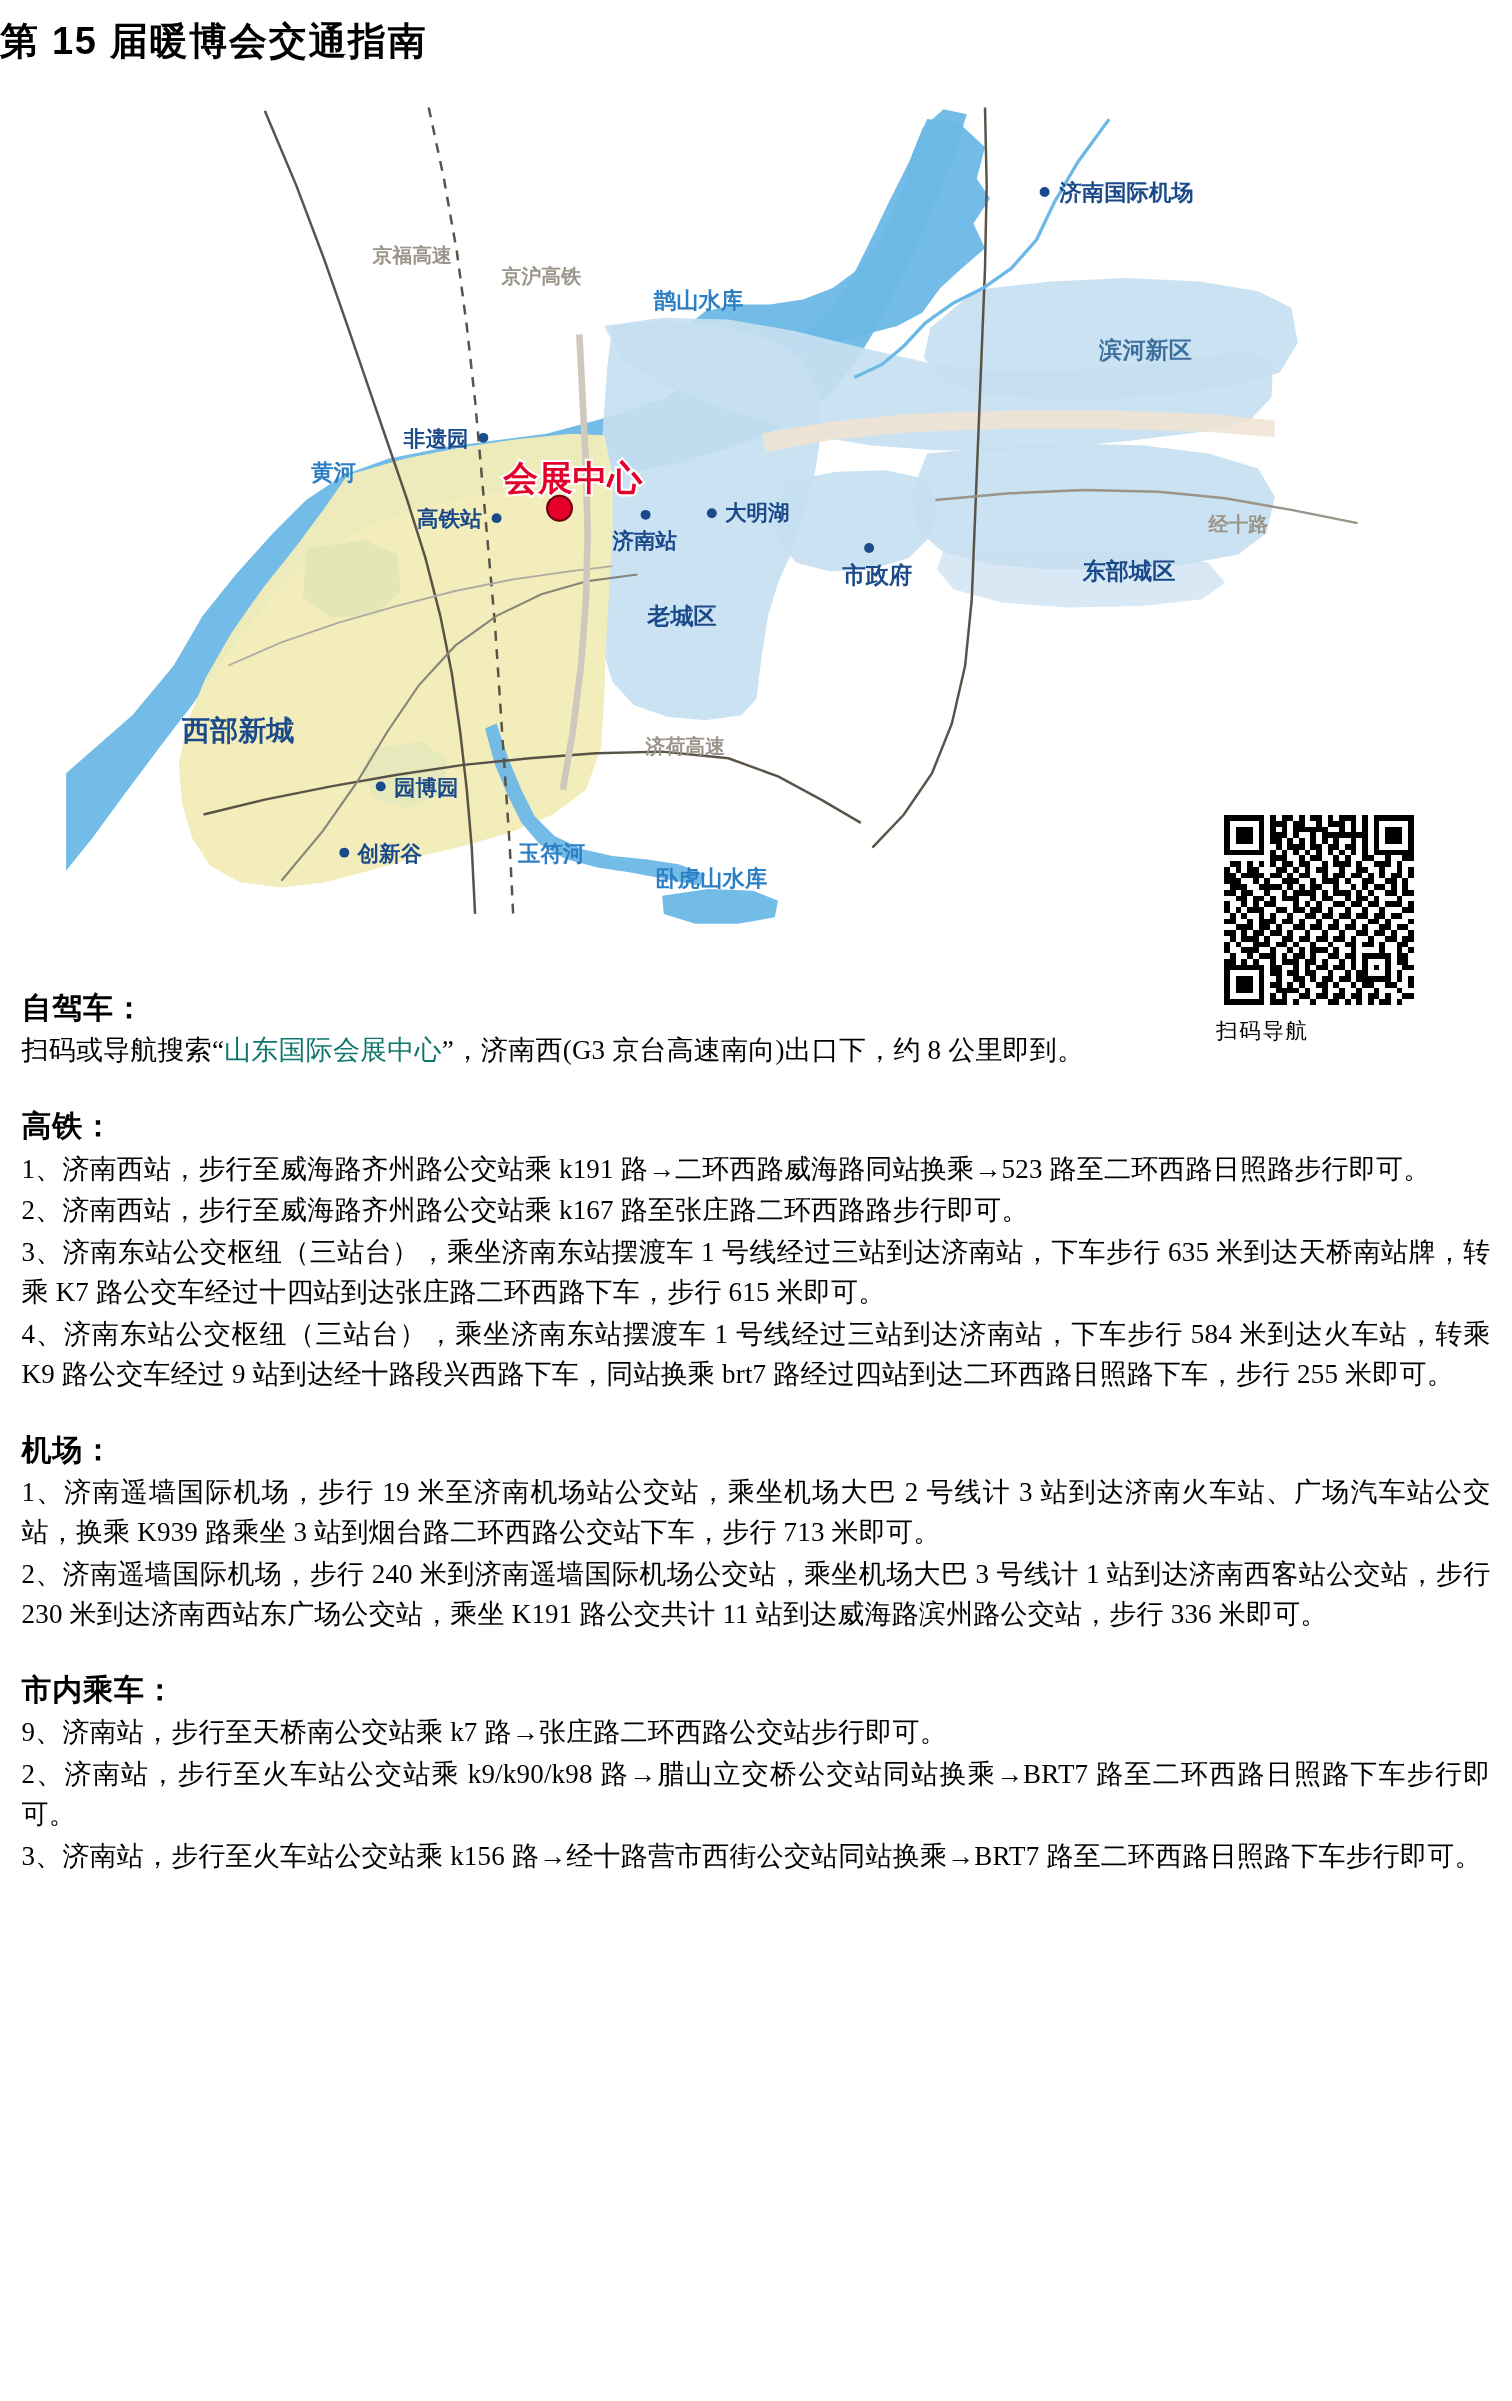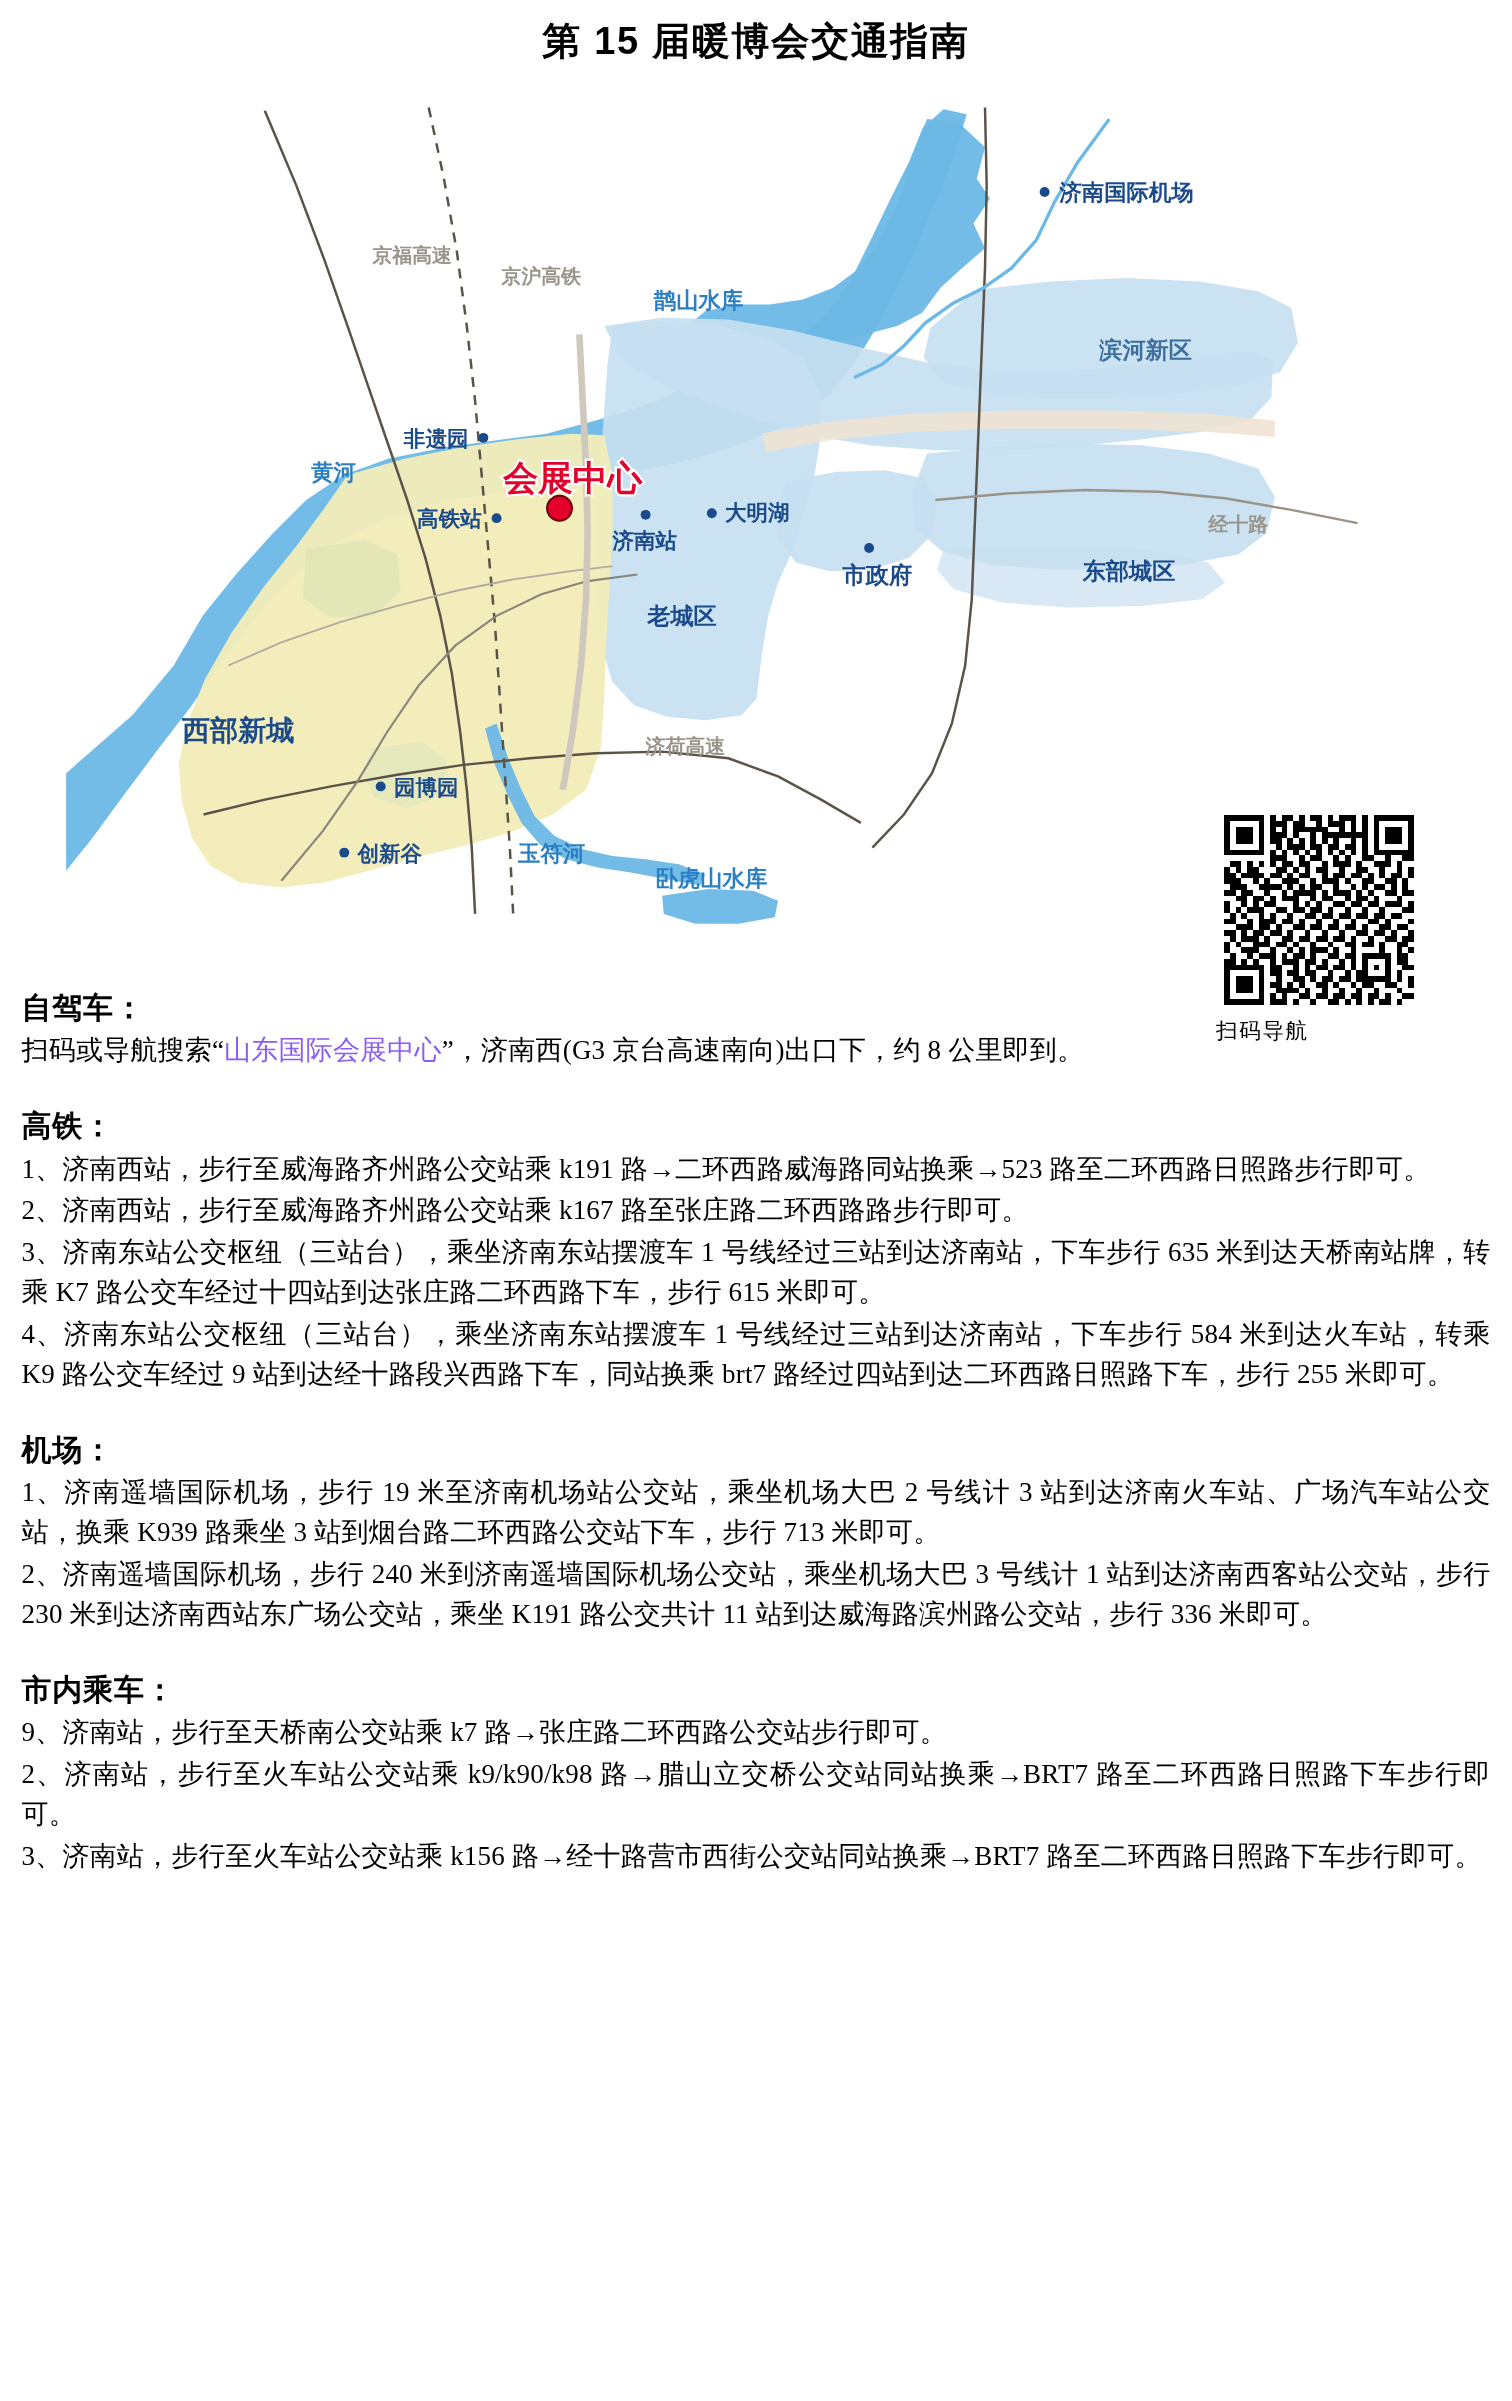--- a/index.html
+++ b/index.html
@@ -11,21 +11,21 @@
     font-family: "Liberation Serif", "DejaVu Serif", serif;
     color: #000000;
     width: 1512px;
     min-height: 2401px;
     position: relative;
     overflow: hidden;
   }
 
   
   .page-title {
-    text-align: center;
+    text-align: left;
     font-family: "Liberation Sans", "DejaVu Sans", sans-serif;
     font-weight: bold;
     font-size: 38px;
     letter-spacing: 1.7px;
     padding-top: 18px;
     padding-bottom: 5px;
     line-height: 1.25;
     color: #000;
   }
 
@@ -84,21 +84,21 @@
     margin-bottom: 1.7px;
   }
   .para {
     font-size: 27px;
     line-height: 1.48;
     text-align: justify;
     text-justify: inter-character;
     letter-spacing: 0.2px;
     margin-bottom: 1.7px;
   }
-  .hl-red { color: #8b5cf6; }
+  .hl-red { color: #0f766e; }
 </style>
 </head>
 <body>
 
 <div class="page-title" data-bind="title">第 15 届暖博会交通指南</div>
 
 <div class="map-block">
 
   <div class="map-canvas">
     <svg viewBox="0 0 1760 1040" xmlns="http://www.w3.org/2000/svg" preserveAspectRatio="none">

